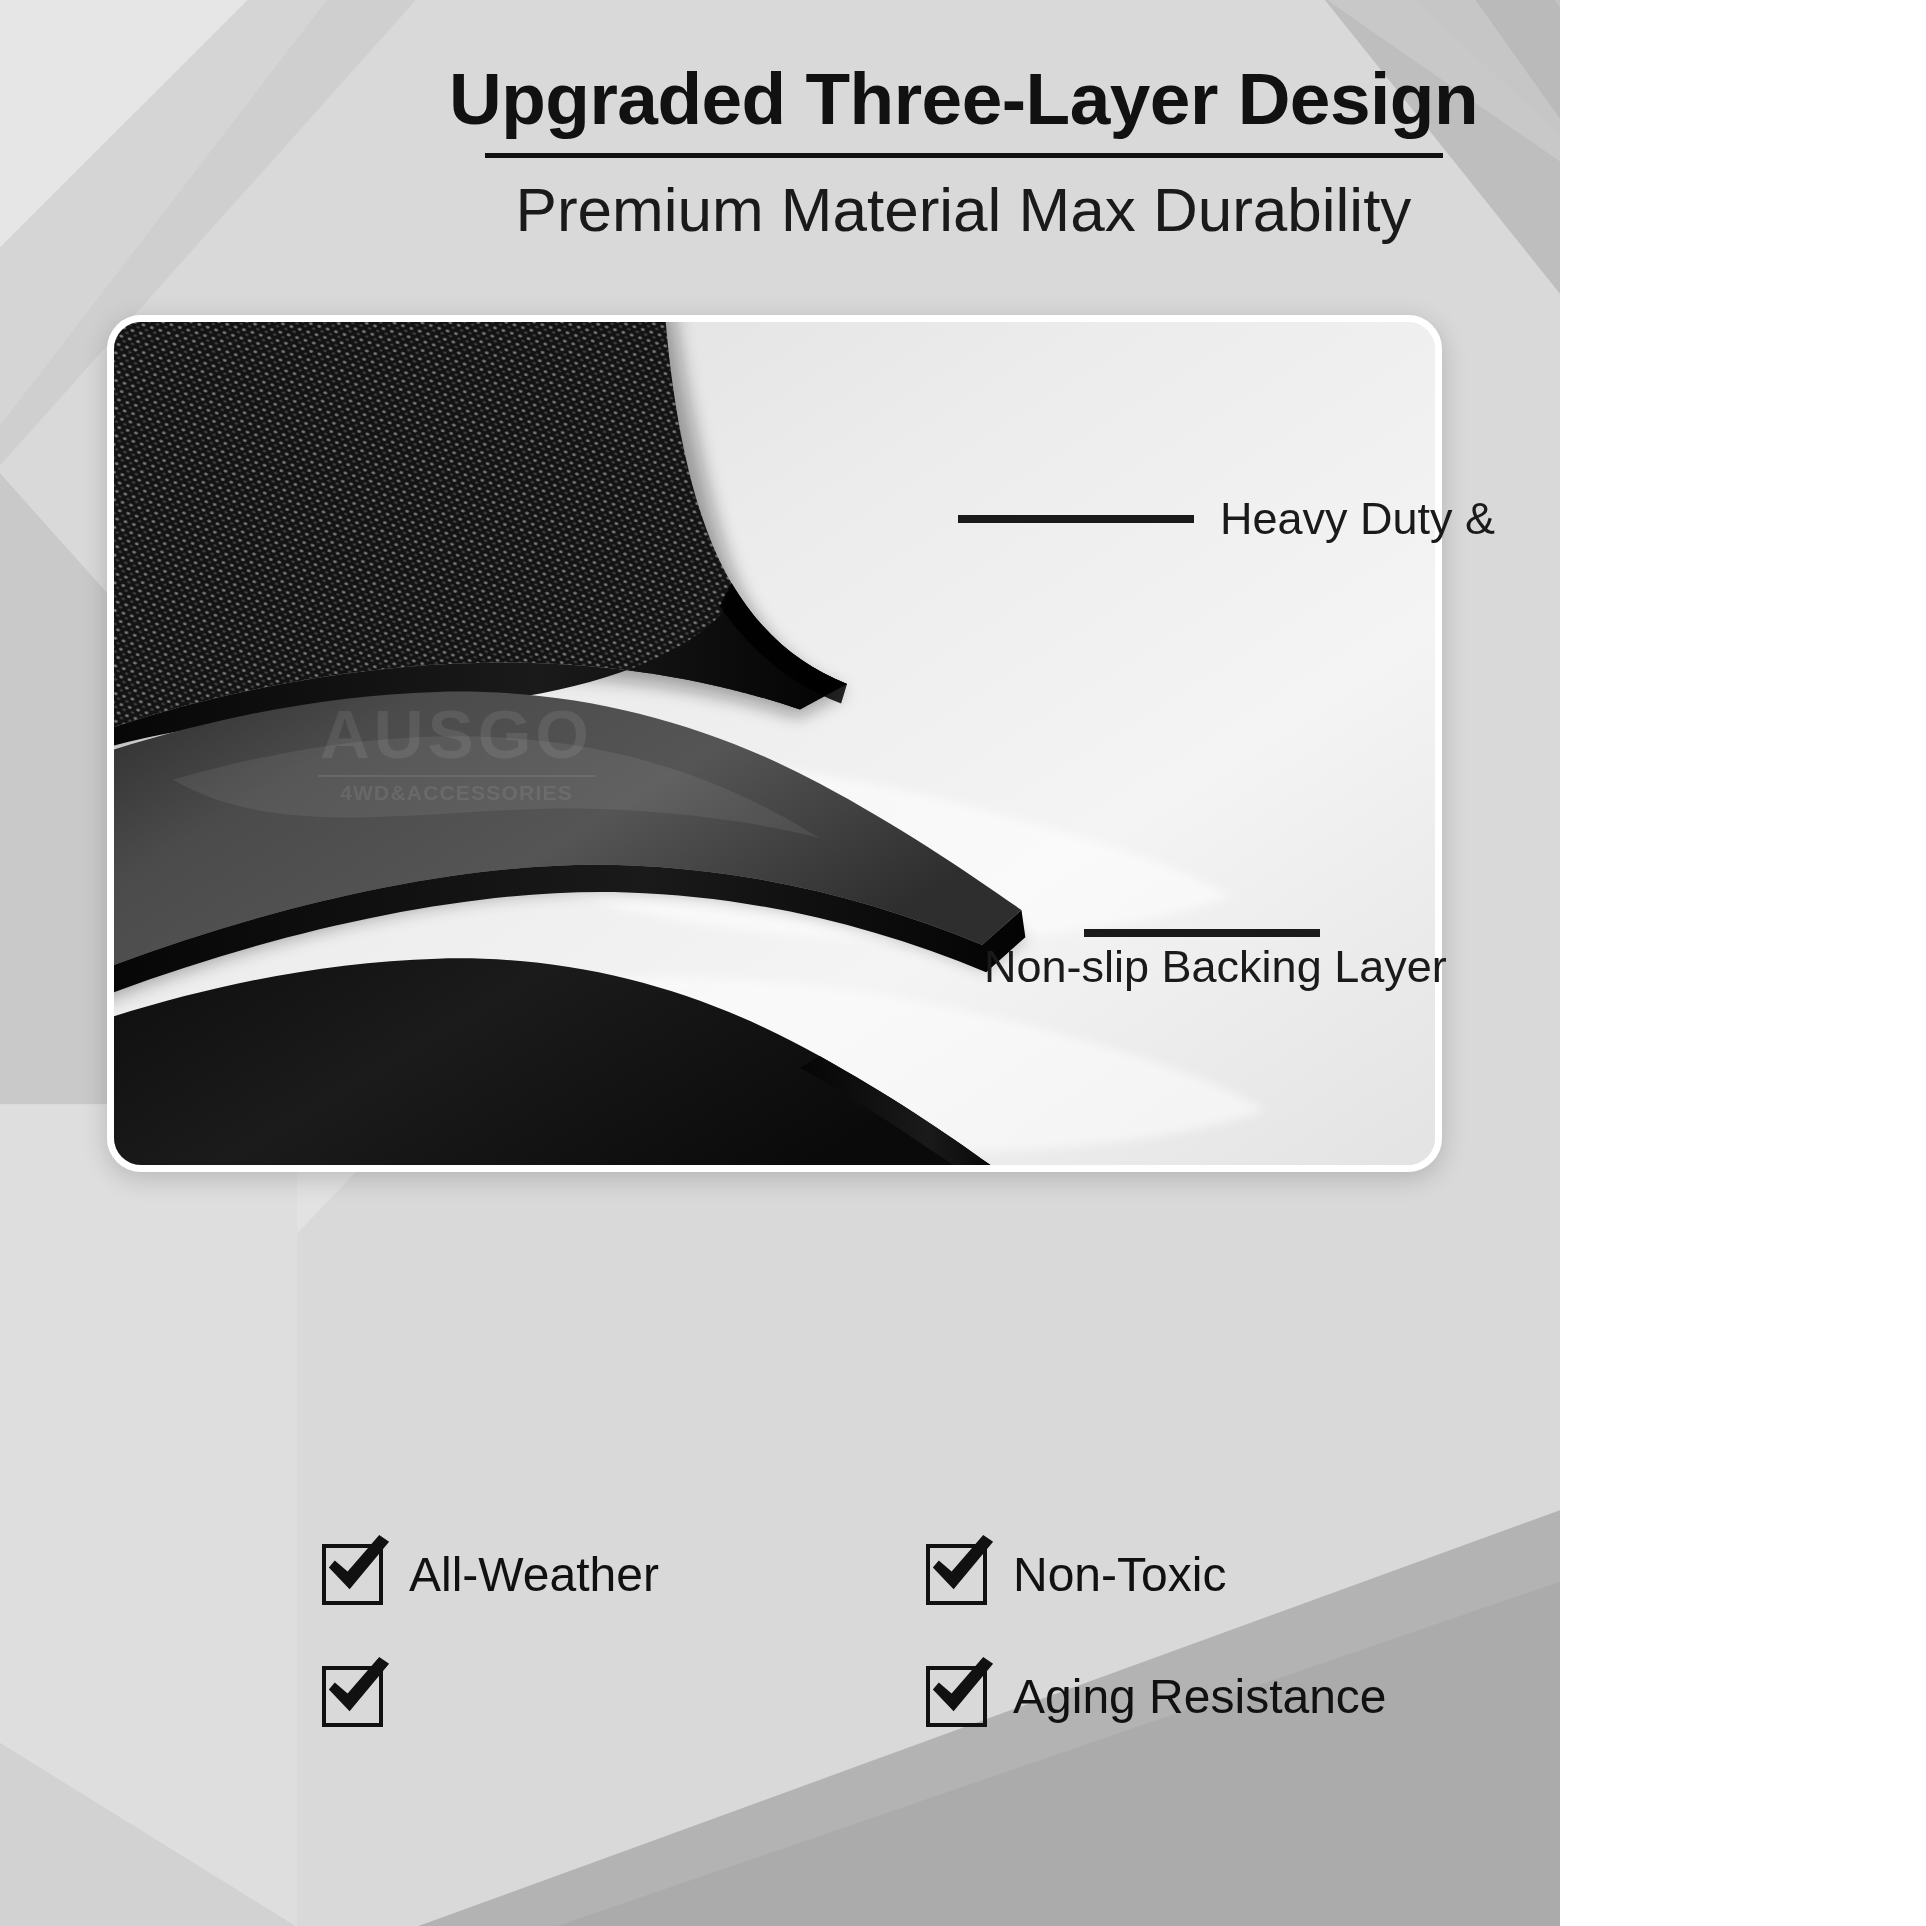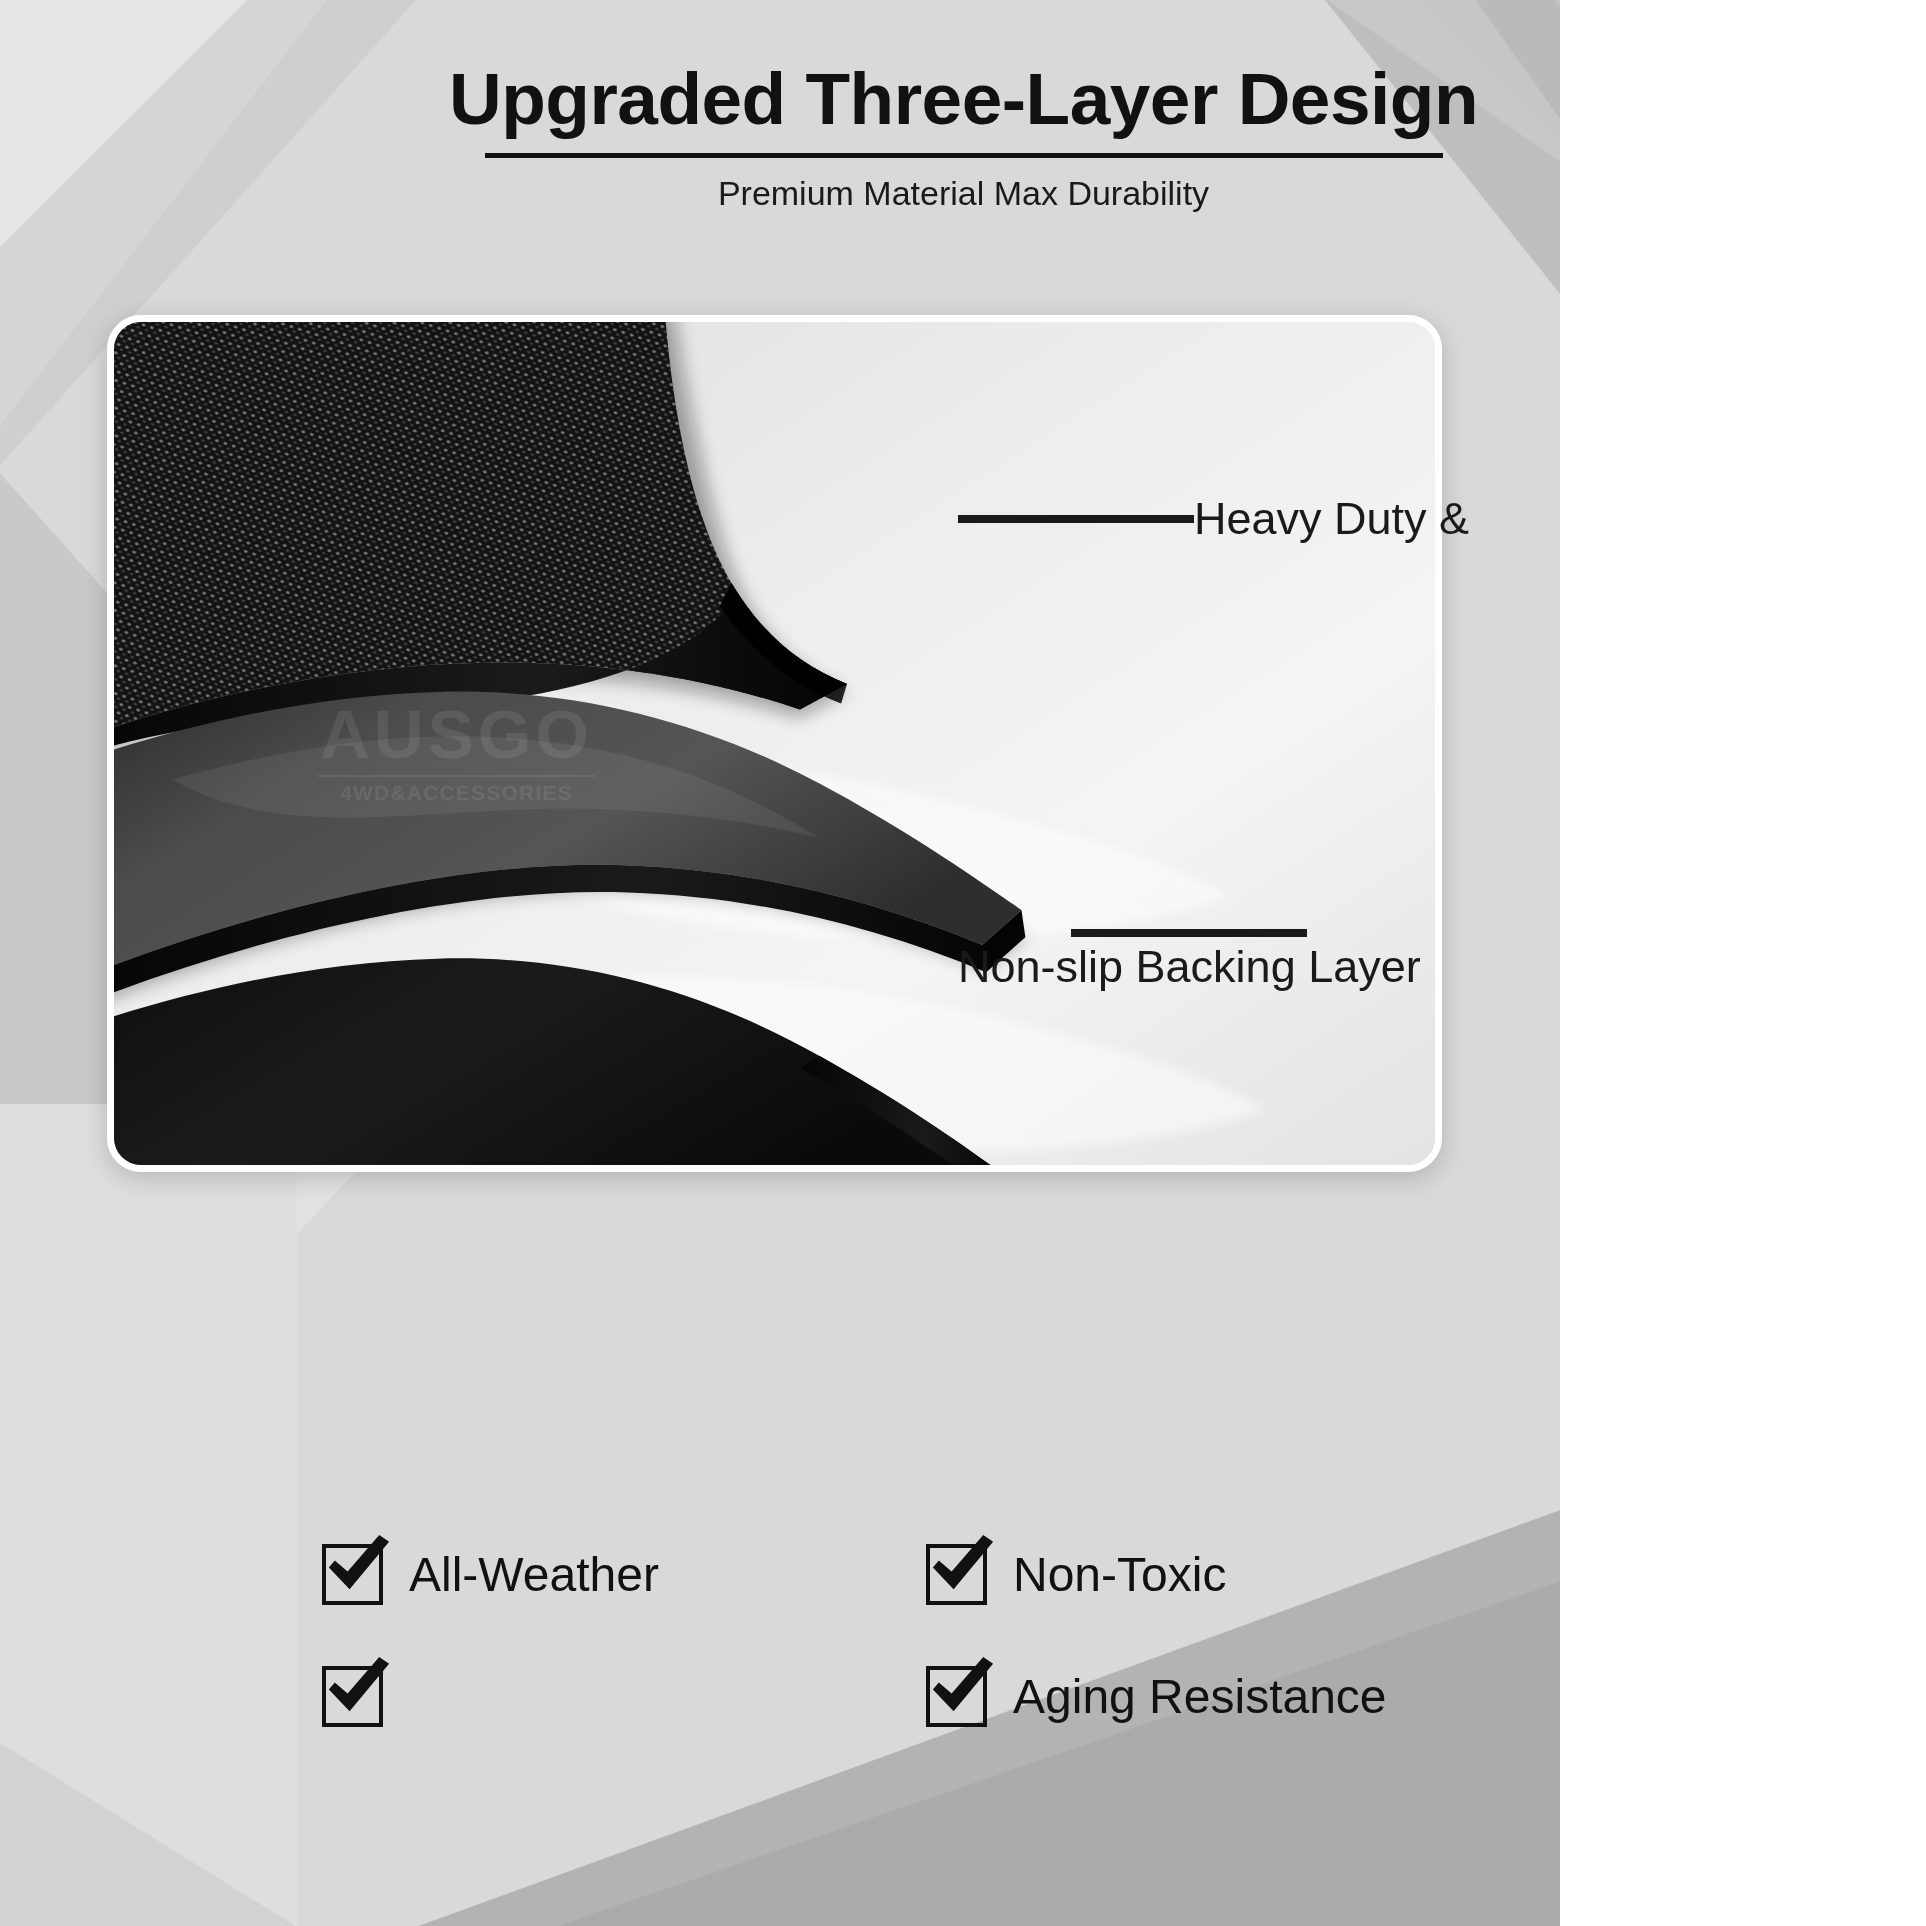--- a/index.html
+++ b/index.html
@@ -43,21 +43,21 @@
     padding: 0 0 14px 0;
     white-space: nowrap;
   }
   #title-rule {
     width: 958px;
     height: 5px;
     background: #111111;
     margin: 0 auto 16px auto;
   }
   #subtitle {
-    font-size: 34px;
+    font-size: 62px;
     font-weight: normal;
     color: #1a1a1a;
     margin: 14px;
     line-height: 1.15;
     white-space: nowrap;
   }
 
   
   #card {
     position: absolute;
@@ -118,20 +118,21 @@
     align-items: center;
     z-index: 6;
   }
   .callout-line {
     width: 236px;
     height: 8px;
     background: #1a1a1a;
     flex: 0 0 auto;
   }
   .callout-text {
+    margin-left: 26px;
     font-size: 45px;
     color: #1a1a1a;
     line-height: 1.33;
     white-space: nowrap;
     text-align: center;
   }
   .callout-text .l2 { display: block; }
   #callout-1 { left: 958px; top: 489px; }
   #callout-2 { left: 958px; top: 685px; }
   #callout-3 { left: 958px; top: 929px; flex-direction: column; }

